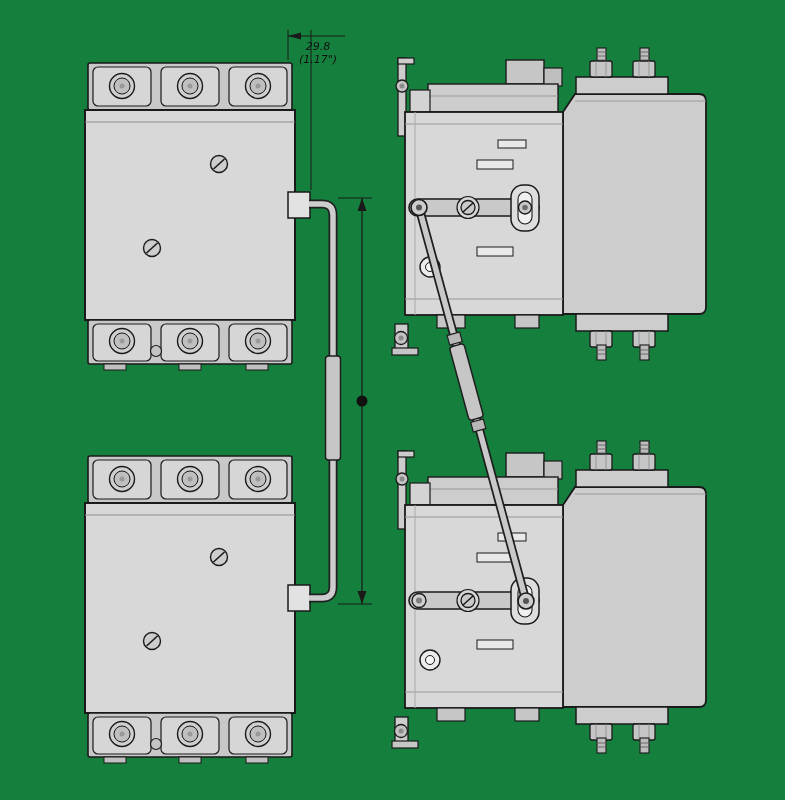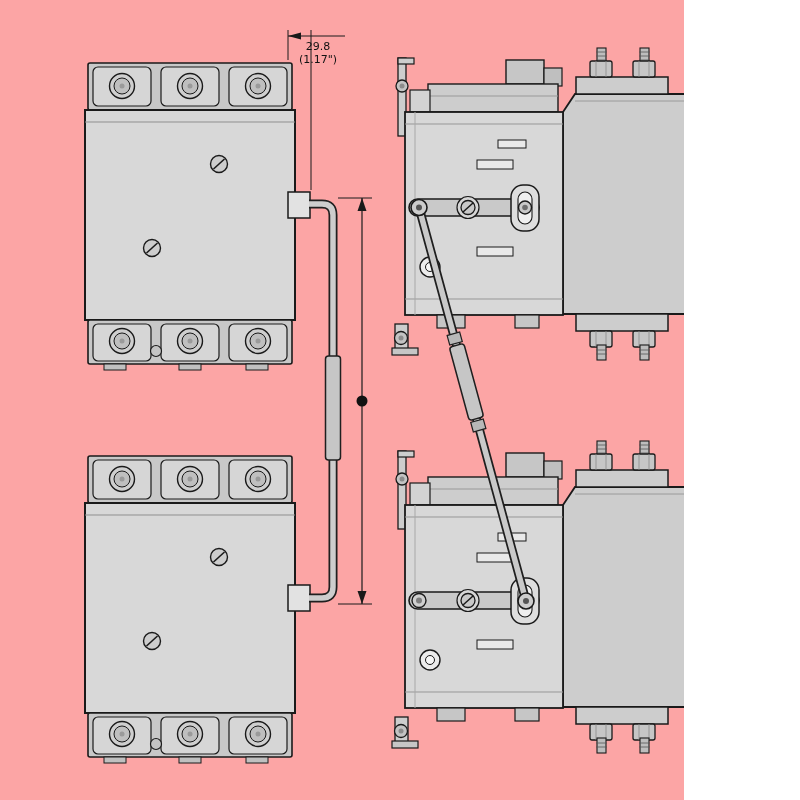--- a/index.html
+++ b/index.html
@@ -3,24 +3,25 @@
 <meta charset="utf-8">
 <style>
   html, body {
     margin: 0;
     padding: 0;
     background: #ffffff;
     font-family: "DejaVu Sans", sans-serif;
   }
   #canvas {
     position: relative;
-    width: 684px;
+    width: 785px;
     height: 800px;
-    background: #fca5a5;
+    background: #15803d;
     overflow: hidden;
+    font-style: italic;
   }
   svg { display: block; }
   .dim-text {
     font-family: "DejaVu Sans", sans-serif;
     font-size: 11px;
     fill: #111111;
   }
 </style>
 </head>
 <body>

